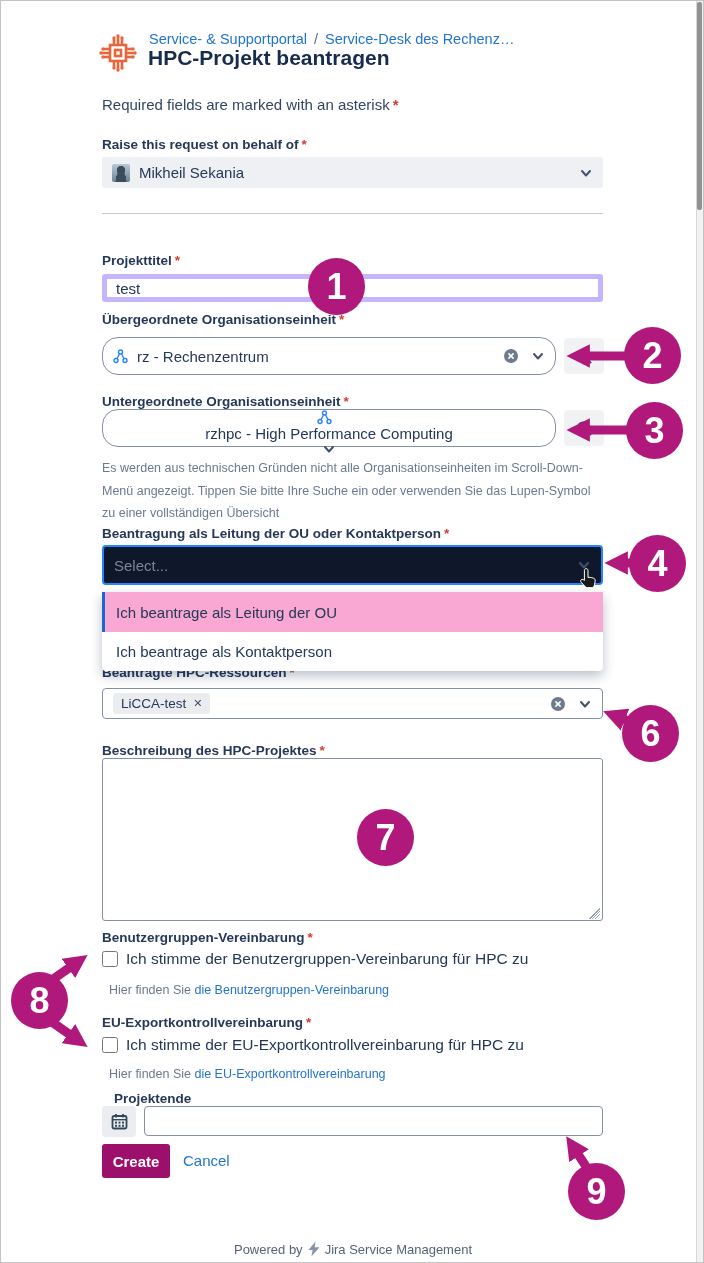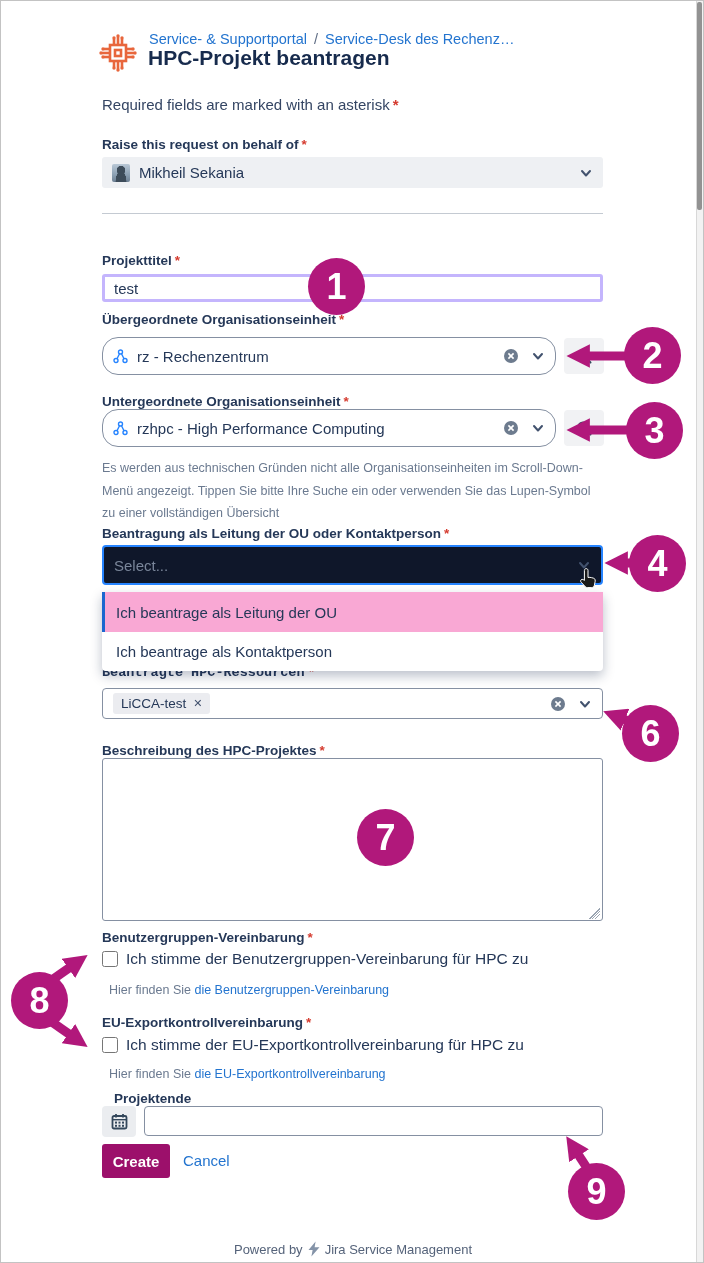--- a/index.html
+++ b/index.html
@@ -28,36 +28,36 @@
   
   .behalf-select{position:absolute;left:101px;top:156px;width:501px;height:31px;background:#eef0f3;border-radius:3px;display:flex;align-items:center;padding:0 10px;font-size:15px;color:#253858;}
   .avatar{width:18px;height:18px;border-radius:2px;margin-right:9px;flex:0 0 18px;
     background:
       radial-gradient(circle at 50% 34%, #3d4c5a 0 28%, rgba(0,0,0,0) 30%),
       radial-gradient(ellipse at 50% 100%, #3d4c5a 0 42%, rgba(0,0,0,0) 44%),
       linear-gradient(180deg,#b9c8d6 0%,#8ba0b3 60%,#6d8093 100%);}
   .spacer{flex:1;}
   .divider{position:absolute;left:101px;top:212px;width:501px;height:1px;background:#c4cad2;}
 
-  .text-input{position:absolute;left:101px;width:501px;height:28px;border:3px solid #c4b5fd;border-radius:3px;font-size:15px;color:#253858;padding:0 9px;font-family:inherit;outline:none;background:#fff;}
+  .text-input{position:absolute;left:101px;width:501px;height:28px;border:5px solid #c4b5fd;border-radius:3px;font-size:15px;color:#253858;padding:0 9px;font-family:inherit;outline:none;background:#fff;}
 
   .combo{position:absolute;left:101px;width:454px;border:1px solid #8590a2;border-radius:16px;background:#fff;display:flex;align-items:center;padding:0 10px;font-size:15px;color:#253858;}
   .combo .org-icon{margin-right:9px;flex:0 0 14px;display:flex;}
   .icon-btn{position:absolute;left:563px;width:40px;height:36px;background:#f1f2f4;border:none;border-radius:4px;display:flex;align-items:center;justify-content:center;cursor:pointer;}
 
   .help-text{position:absolute;left:101px;top:456px;width:494px;font-size:12.5px;line-height:22.5px;color:#6b7a90;}
 
   .focus-combo{position:absolute;left:101px;top:544px;width:501px;height:40px;border:2px solid #2684ff;border-radius:4px;background:#0f172a;display:flex;align-items:center;padding:0 10px;font-size:15px;}
   .placeholder{color:#7a869a;}
 
   .menu{position:absolute;left:101px;top:591px;width:501px;height:79px;background:#fff;border-radius:0 0 4px 4px;box-shadow:0 5px 12px rgba(9,30,66,.28);z-index:5;overflow:hidden;}
   .menu .option{height:39px;display:flex;align-items:center;padding:0 14px;font-size:15px;color:#253858;cursor:pointer;}
   .menu .option.selected{background:#f9a8d4;border-left:3px solid #1b67cf;padding-left:11px;height:40px;}
 
-  .hidden-label{z-index:1;font-family:Liberation Mono, monospace;}
+  .hidden-label{z-index:1;}
 
   .multiselect{position:absolute;left:101px;top:687px;width:501px;height:31px;border:1px solid #8590a2;border-radius:4px;background:#fff;display:flex;align-items:center;padding:0 10px;}
   .chip{background:#ebecf0;border-radius:3px;font-size:13.5px;color:#253858;padding:3px 8px;display:flex;align-items:center;gap:7px;cursor:default;}
   .chip .x{font-size:11px;color:#42526e;cursor:pointer;}
 
   .textarea{position:absolute;left:101px;top:757px;width:501px;height:163px;border:1px solid #8590a2;border-radius:3px;background:#fff;resize:none;outline:none;font-family:inherit;}
   .resize-grip{position:absolute;left:588px;top:907px;width:11px;height:11px;
     background:linear-gradient(135deg, rgba(0,0,0,0) 0 50%, #9aa4b1 50% 56%, rgba(0,0,0,0) 56% 62%, #9aa4b1 62% 68%, rgba(0,0,0,0) 68% 74%, #9aa4b1 74% 80%, rgba(0,0,0,0) 80%);cursor:nwse-resize;}
 
   .checkbox-row{position:absolute;left:101px;display:flex;align-items:center;gap:8px;font-size:15.5px;color:#253858;}
@@ -176,21 +176,21 @@
   <button class="icon-btn" style="top:337px;">
     <svg width="17" height="17" viewBox="0 0 17 17">
         <circle cx="7" cy="7" r="4.6" fill="none" stroke="#33475b" stroke-width="2"></circle>
         <line x1="10.6" y1="10.6" x2="14.5" y2="14.5" stroke="#33475b" stroke-width="2" stroke-linecap="round"></line>
       </svg>
   </button>
 
   <div class="field-label" style="top:393px;">
     <span>Untergeordnete Organisationseinheit</span><span class="ast">*</span>
   </div>
-  <div class="combo" style="top:408px;height:38px;">
+  <div class="combo" style="top:408px;height:38px;flex-direction:column;">
     <span class="org-icon">
       <svg width="15" height="15" viewBox="0 0 15 15">
           <g fill="none" stroke="#2684ff" stroke-width="1.4">
             <circle cx="7.5" cy="3" r="2"></circle>
             <circle cx="3" cy="11.5" r="2"></circle>
             <circle cx="12" cy="11.5" r="2"></circle>
             <line x1="6.5" y1="4.8" x2="4" y2="9.8"></line>
             <line x1="8.5" y1="4.8" x2="11" y2="9.8"></line>
           </g>
         </svg>

